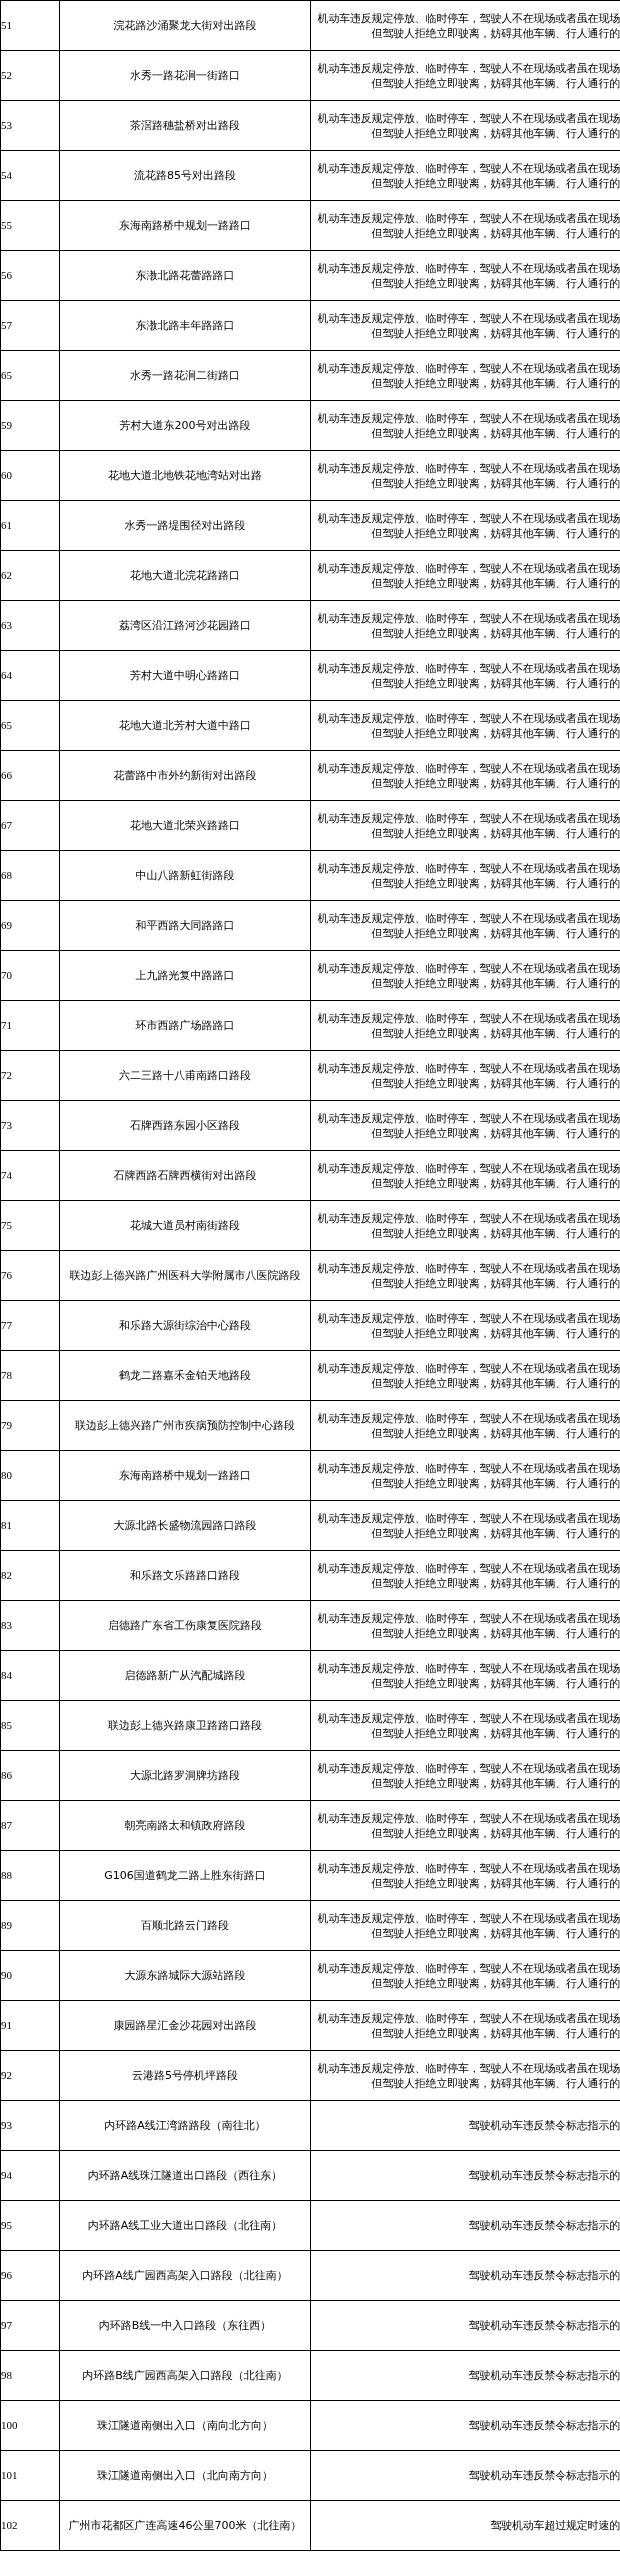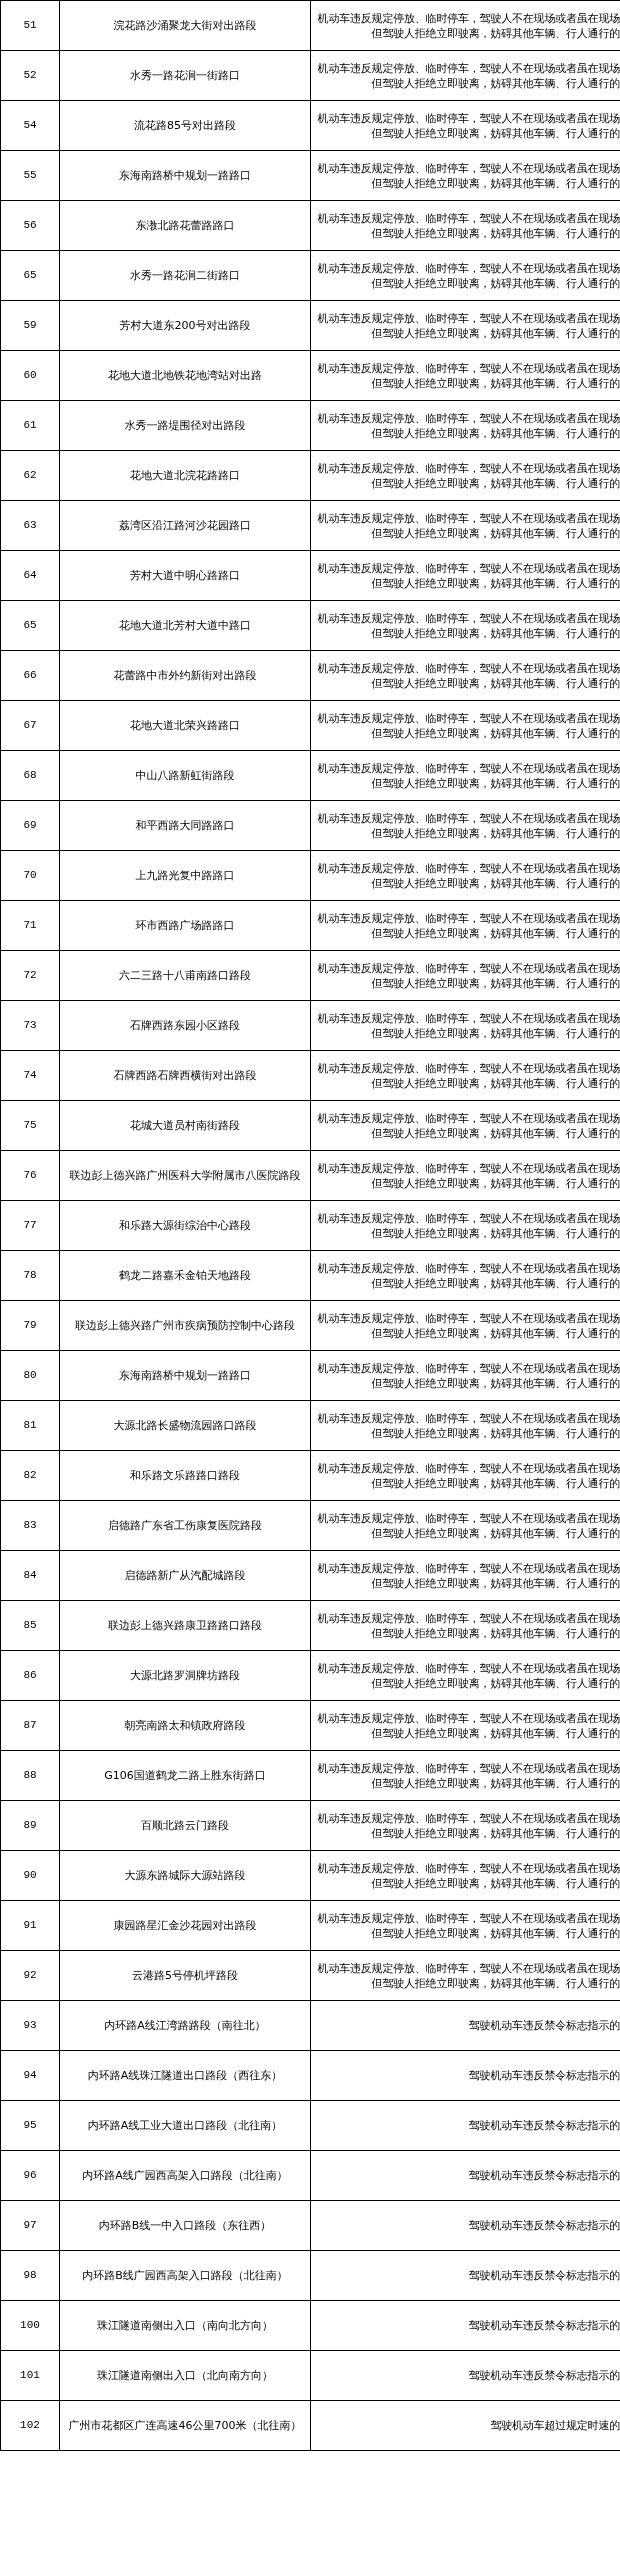--- a/index.html
+++ b/index.html
@@ -15,21 +15,21 @@
     border: 0.8px solid #000000;
     height: 49px;
     padding: 0;
     vertical-align: middle;
     font-size: 11px;
     line-height: 15px;
   }
   col.c-no { width: 59px; }
   col.c-loc { width: 251px; }
   col.c-vio { width: 310px; }
-  td.no { text-align: center; font-family: Liberation Mono, monospace; font-size: 10.7px; }
+  td.no { font-family: Liberation Serif, serif; font-size: 10.7px; }
   td.loc { text-align: center; padding: 0 1.7px; white-space: nowrap; overflow: hidden; }
   td.vio { text-align: right; padding-left: 1.7px; letter-spacing: -0.2px; }
 </style>
 </head>
 <body>
 
 <table class="grid">
   <colgroup>
     <col class="c-no">
     <col class="c-loc">
@@ -42,39 +42,49 @@
     <td class="loc">浣花路沙涌聚龙大街对出路段</td>
     <td class="vio">机动车违反规定停放、临时停车，驾驶人不在现场或者虽在现场但驾驶人拒绝立即驶离，妨碍其他车辆、行人通行的</td>
   </tr>
 
   <tr>
     <td class="no">52</td>
     <td class="loc">水秀一路花涧一街路口</td>
     <td class="vio">机动车违反规定停放、临时停车，驾驶人不在现场或者虽在现场但驾驶人拒绝立即驶离，妨碍其他车辆、行人通行的</td>
   </tr>
 
+  <tr>
+    <td class="no">53</td>
+    <td class="loc">茶滘路穗盐桥对出路段</td>
+    <td class="vio">机动车违反规定停放、临时停车，驾驶人不在现场或者虽在现场但驾驶人拒绝立即驶离，妨碍其他车辆、行人通行的</td>
+  </tr>
 
   <tr>
     <td class="no">54</td>
     <td class="loc">流花路85号对出路段</td>
     <td class="vio">机动车违反规定停放、临时停车，驾驶人不在现场或者虽在现场但驾驶人拒绝立即驶离，妨碍其他车辆、行人通行的</td>
   </tr>
 
   <tr>
     <td class="no">55</td>
     <td class="loc">东海南路桥中规划一路路口</td>
     <td class="vio">机动车违反规定停放、临时停车，驾驶人不在现场或者虽在现场但驾驶人拒绝立即驶离，妨碍其他车辆、行人通行的</td>
   </tr>
 
   <tr>
     <td class="no">56</td>
     <td class="loc">东漖北路花蕾路路口</td>
     <td class="vio">机动车违反规定停放、临时停车，驾驶人不在现场或者虽在现场但驾驶人拒绝立即驶离，妨碍其他车辆、行人通行的</td>
   </tr>
 
+  <tr>
+    <td class="no">57</td>
+    <td class="loc">东漖北路丰年路路口</td>
+    <td class="vio">机动车违反规定停放、临时停车，驾驶人不在现场或者虽在现场但驾驶人拒绝立即驶离，妨碍其他车辆、行人通行的</td>
+  </tr>
 
   <tr>
     <td class="no">65</td>
     <td class="loc">水秀一路花涧二街路口</td>
     <td class="vio">机动车违反规定停放、临时停车，驾驶人不在现场或者虽在现场但驾驶人拒绝立即驶离，妨碍其他车辆、行人通行的</td>
   </tr>
 
   <tr>
     <td class="no">59</td>
     <td class="loc">芳村大道东200号对出路段</td>

